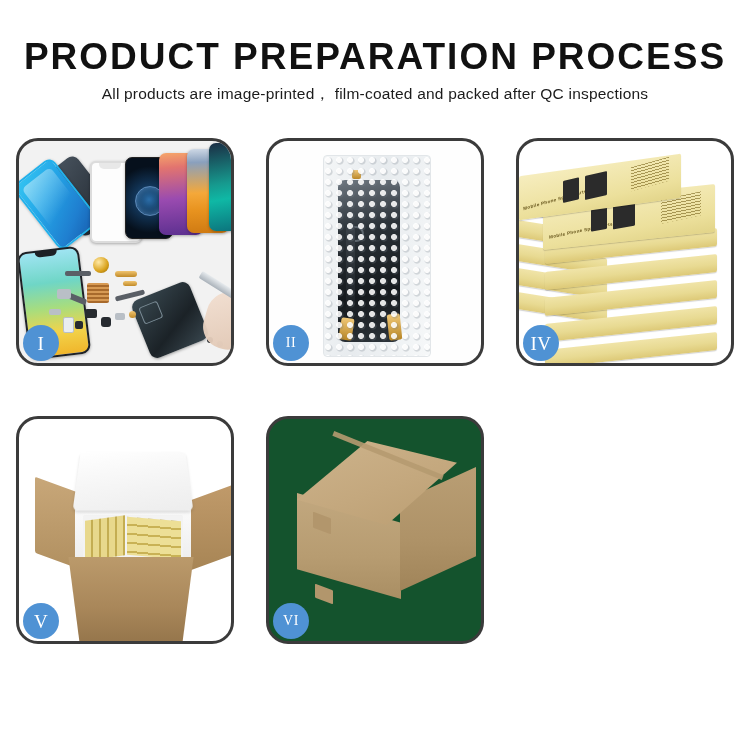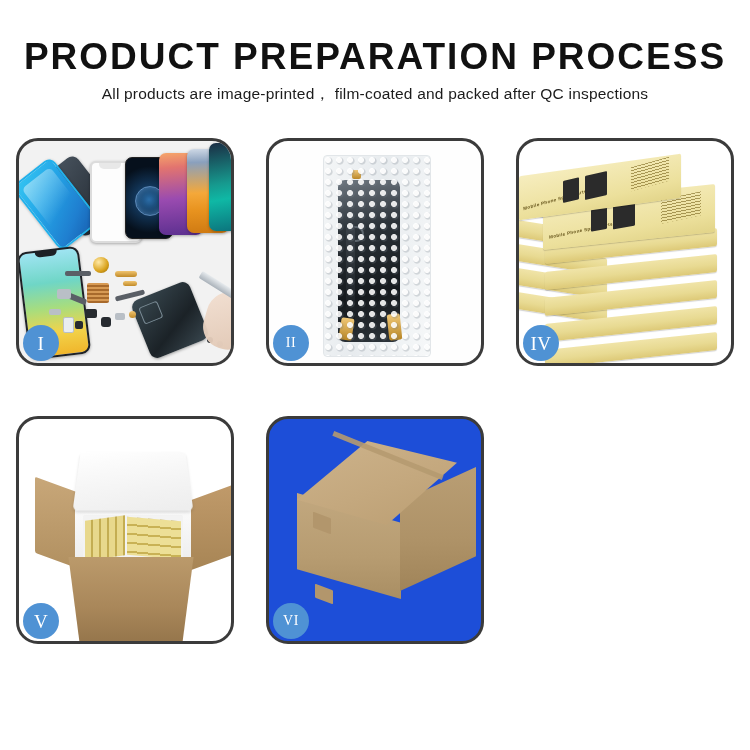--- a/index.html
+++ b/index.html
@@ -297,21 +297,21 @@
     background:repeating-linear-gradient(90deg,#e8d88c 0 6px,#c4ad52 6px 8px);
     transform:skewY(-8deg);
   }
   .c5-stackR{
     position:absolute;left:44px;top:4px;width:54px;height:38px;
     background:repeating-linear-gradient(180deg,#eddf96 0 7px,#c9b255 7px 9px);
     transform:skewY(5deg);
   }
 
   
-  .p6{background:#1d4ed8;padding-left:16px;}
+  .p6{background:#14532d;padding-left:16px;}
   .c6-top{
     position:absolute;left:28px;top:22px;width:160px;height:84px;
     background:linear-gradient(160deg,#cdb38b 0%,#c4a87e 55%,#bb9e72 100%);
     clip-path:polygon(44% 0,100% 26%,56% 100%,0 70%);
   }
   .c6-tape{
     position:absolute;left:60px;top:34px;width:118px;height:5px;
     background:#b59a70;transform:rotate(22deg);opacity:.9;
   }
   .c6-left{

